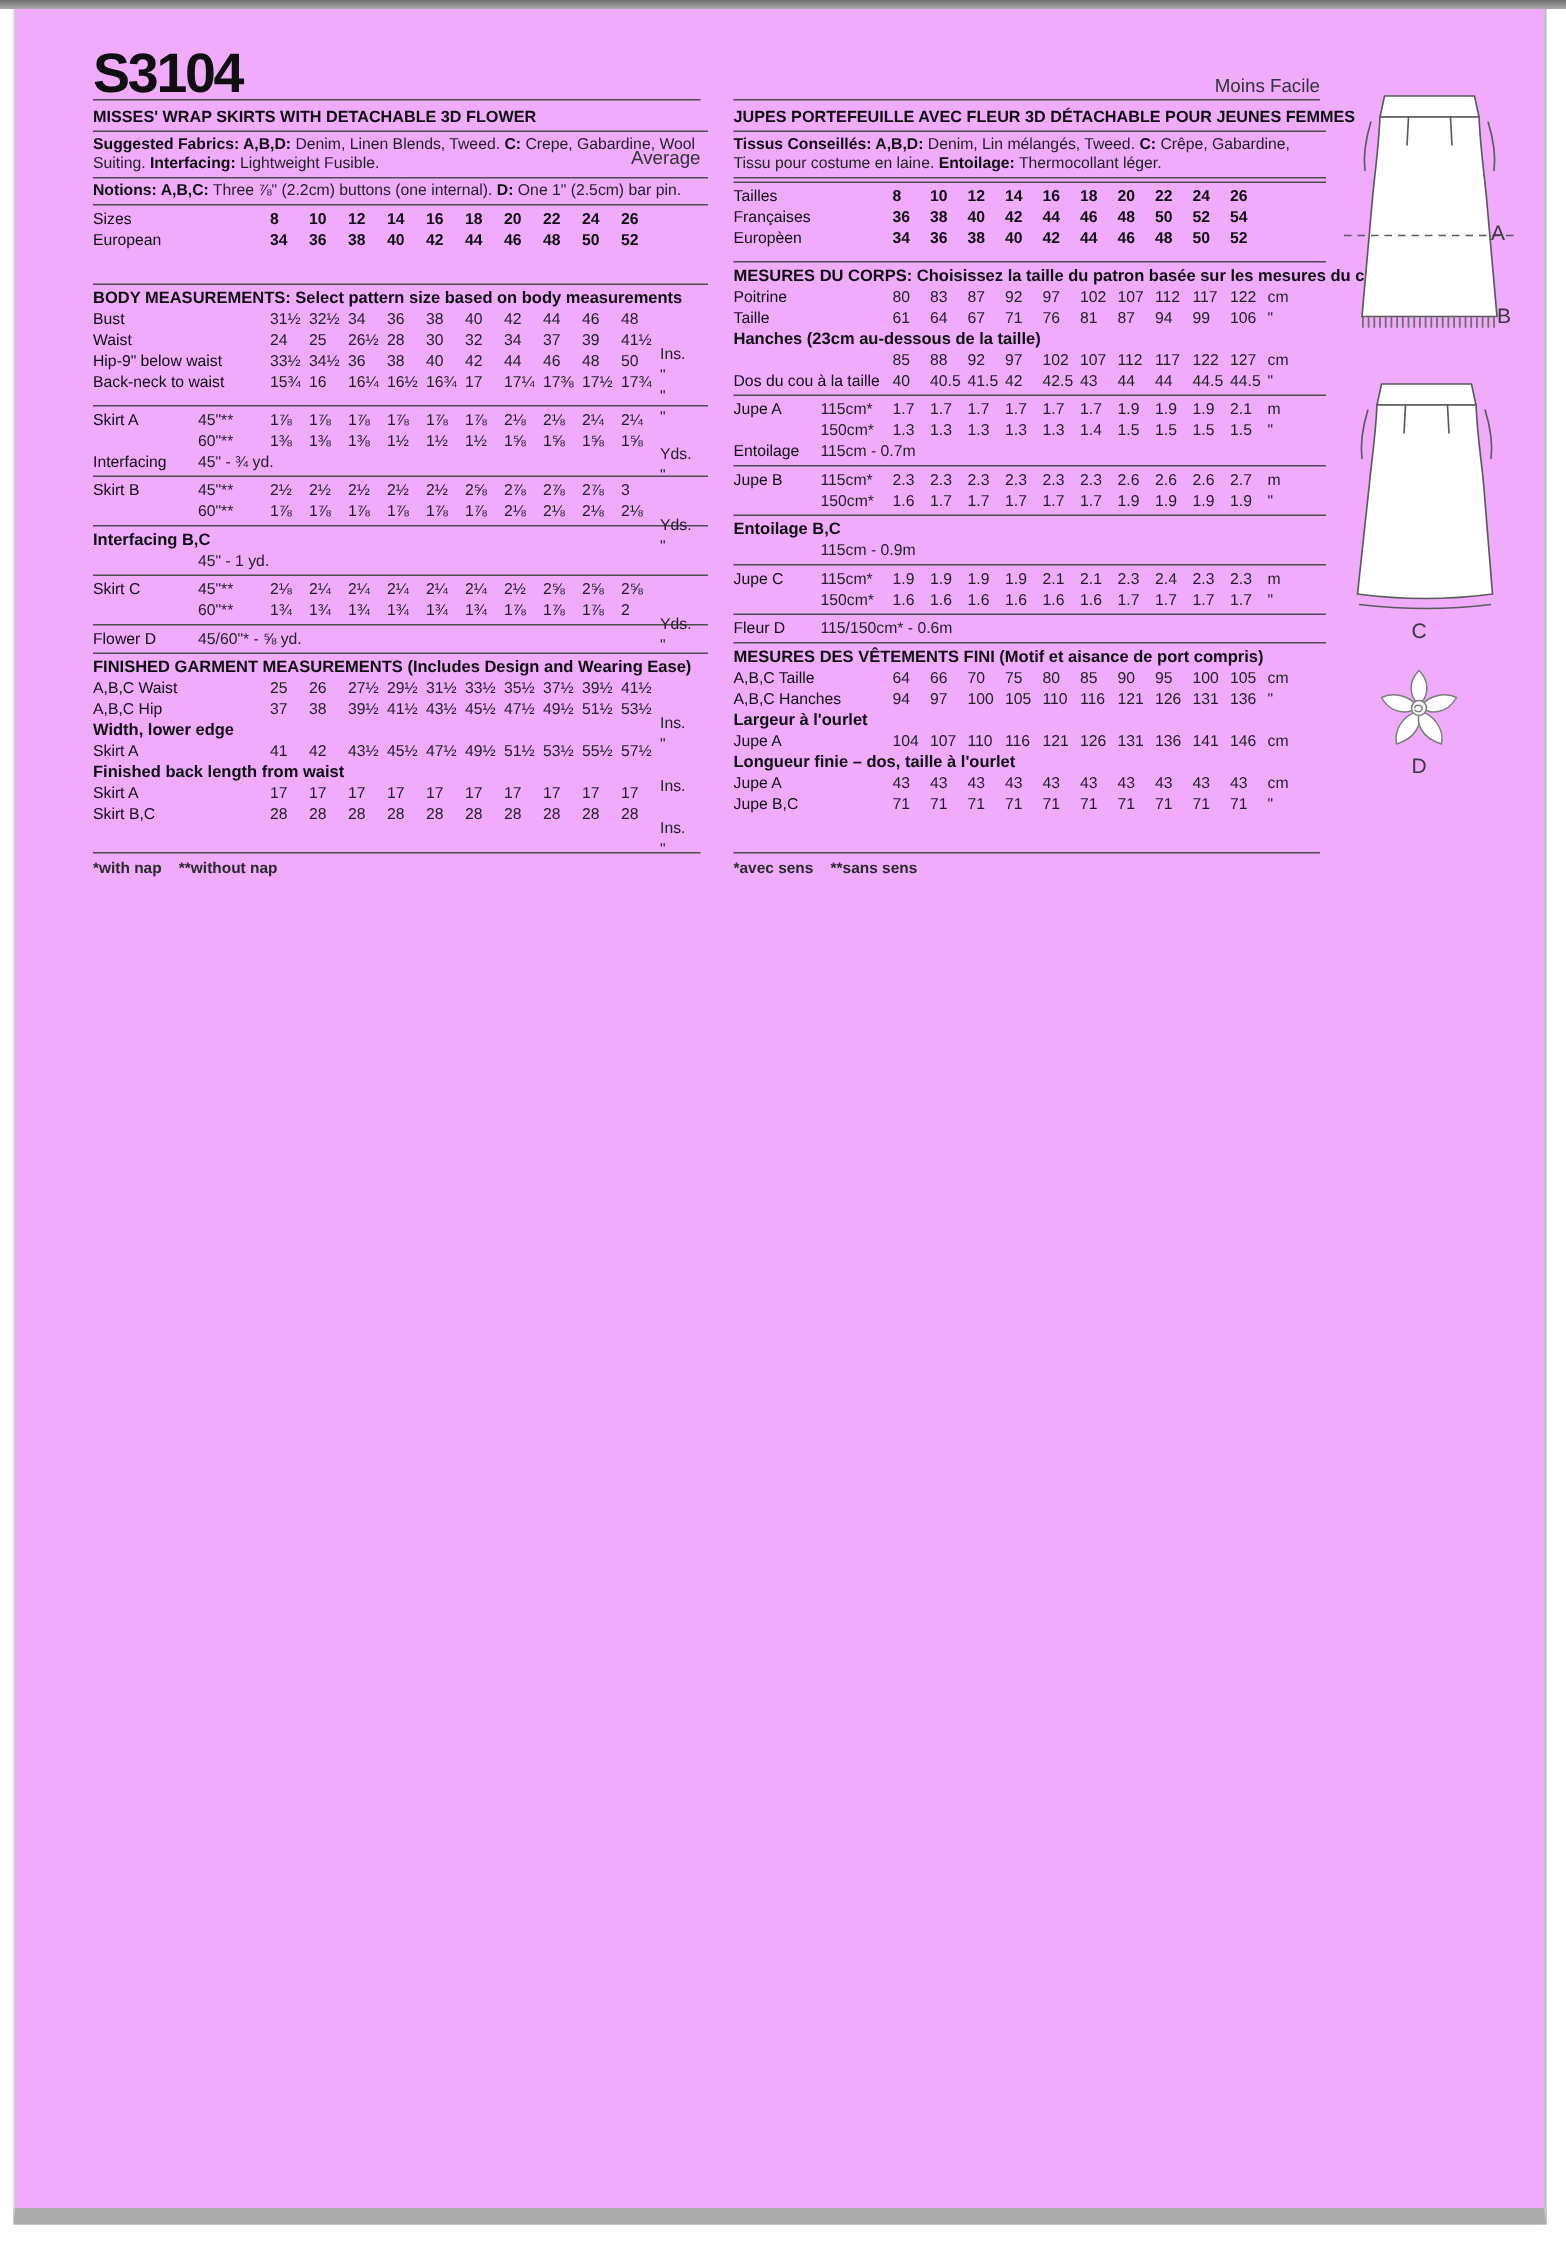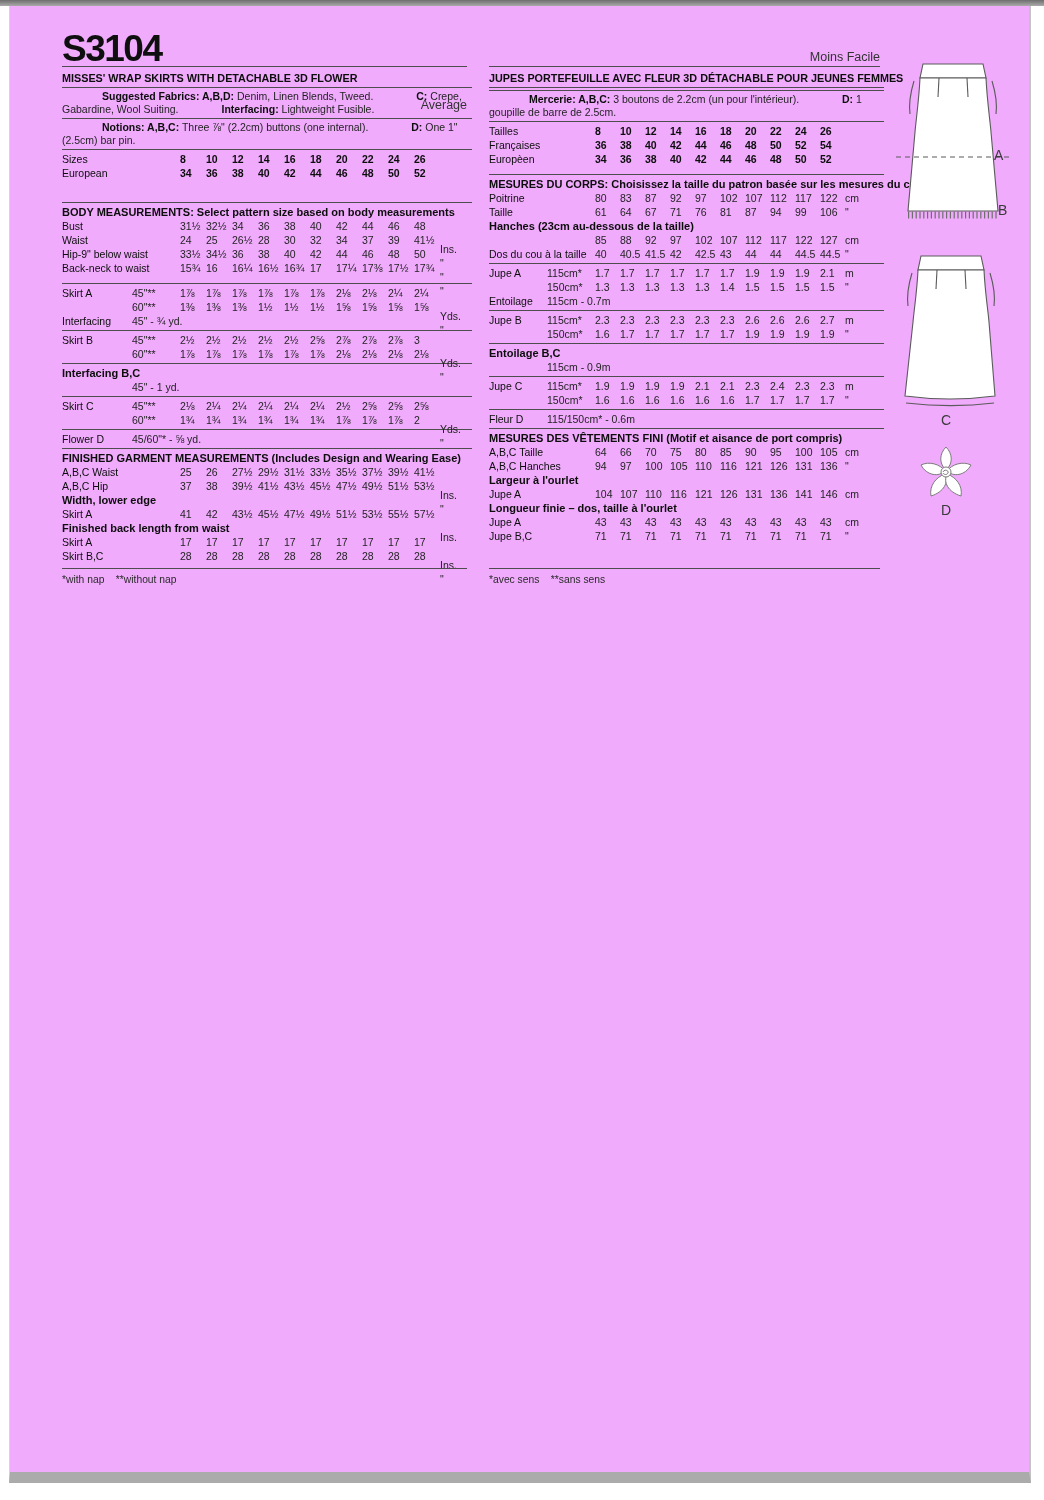--- a/index.html
+++ b/index.html
@@ -26,21 +26,21 @@
   .hdr-rule-r { position:absolute; left:479px; top:60px; width:391px; height:1px; background:#4d4d4d; }
 
   
   .col { position:absolute; top:66px; font-size:10.5px; line-height:13px; }
   .col-en { left:52px;  width:410px; }
   .col-fr { left:479px; width:395px; }
 
   .sec-title { font-weight:bold; font-size:10.8px; line-height:13px; color:#0d0d0d; white-space:nowrap; }
   .rule { height:1px; background:#4d4d4d; margin:2px 0; }
   .para { line-height:13px; }
-  .para b { color:#0d0d0d;margin-left:40px; }
+  .para b { color:#0d0d0d; }
   .gap-sm { height:6px; }
   .gap-lg { height:20px; }
 
   .row { display:flex; height:14px; line-height:14px; font-size:10.5px; white-space:nowrap; }
   .row-head, .row-span { font-weight:bold; height:14px; line-height:14px; font-size:11px;
     color:#0d0d0d; white-space:nowrap; }
   .row > div { flex:0 0 auto; }
   .c-label { font-weight:normal; color:#0d0d0d; }
   .c-free  { font-weight:normal; }
   .row.bold .c-val, .row.bold .c-w { font-weight:bold; color:#0d0d0d; }
@@ -56,21 +56,21 @@
   .col-fr .c-label.narrow { width:58px; }
   .col-fr .c-w   { width:48px; }
   .col-fr .c-val { width:25px; }
   .col-fr .c-unit{ width:28px; }
   .col-fr .sub-indent { margin-left:58px; }
 
   
   .fnote-rule { position:absolute; height:1px; background:#4d4d4d; top:562px; }
   .fnote-rule.l { left:52px; width:405px; }
   .fnote-rule.r { left:479px; width:391px; }
-  .fnote { position:absolute; top:568px; font-size:10.3px; color:#2a2a2a; white-space:pre; }
+  .fnote { position:absolute; top:568px; font-size:10.3px; color:#2a2a2a; white-space:pre;font-weight:bold; }
   .fnote.l { left:52px; }
   .fnote.r { left:479px; }
 
   
   .illus { position:absolute; }
   .illus svg { display:block; }
   .view-label { position:absolute; font-size:14px; color:#3a3a3a;
     font-family:"Liberation Sans",sans-serif; }
 </style>
 </head>
@@ -367,22 +367,22 @@
           <div class="c-val">28</div>
           <div class="c-val">28</div>
           <div class="c-val">28</div>
           <div class="c-unit">"</div>
         </div>
       </div>
     </section>
   <section class="col col-fr">
       <div class="sec-title">JUPES PORTEFEUILLE AVEC FLEUR 3D DÉTACHABLE POUR JEUNES FEMMES</div>
       <div class="rule"></div>
-      <div class="rule"></div>
-      <div class="para"><b>Mercerie: A,B,C:</b><span> 3 boutons de 2.2cm (un pour l'intérieur). </span><b>D:</b><span> 1 goupille de barre de 2.5cm.</span></div>
+      <div class="para"><b>Tissus Conseillés: A,B,D:</b><span> Denim, Lin mélangés, Tweed. </span><b>C:</b><span> Crêpe, Gabardine, Tissu pour costume en laine. </span><b>Entoilage:</b><span> Thermocollant léger.</span></div>
+      <div class="rule"></div>
       <div class="rule"></div>
       <div class="tbl">
         <div class="row bold">
           <div class="c-label wide">Tailles</div>
           <div class="c-val">8</div>
           <div class="c-val">10</div>
           <div class="c-val">12</div>
           <div class="c-val">14</div>
           <div class="c-val">16</div>
           <div class="c-val">18</div>

